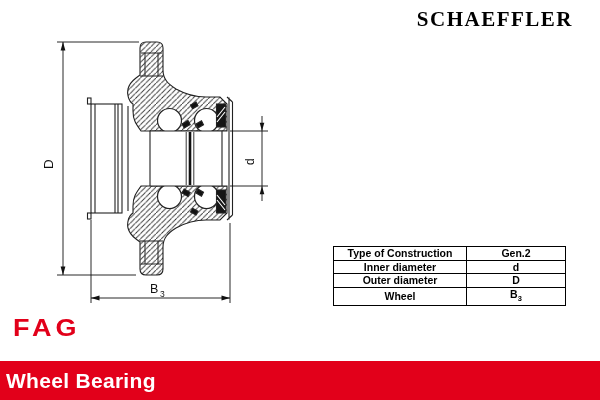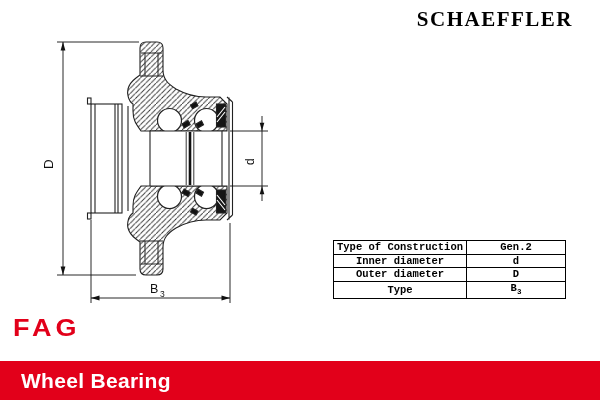--- a/index.html
+++ b/index.html
@@ -11,44 +11,44 @@
   .schaeffler{
     position:absolute;top:7px;right:27px;
     font-family:"Liberation Serif",serif;
     font-weight:bold;font-size:21px;letter-spacing:1.5px;
     color:#000000;
   }
   
   .drawing{position:absolute;left:0;top:0;width:600px;height:400px;}
   
   table.spec{
-    position:absolute;left:333px;top:240px;width:230px;
+    position:absolute;left:333px;top:246px;width:230px;
     border-collapse:collapse;table-layout:fixed;
-    font-size:10.5px;font-weight:bold;color:#000;font-family:Liberation Mono, monospace;
+    font-size:10.5px;font-weight:bold;color:#000;
   }
   table.spec td{
     border:1.3px solid #000;height:12.6px;line-height:12.6px;
     text-align:center;padding:0;white-space:nowrap;overflow:hidden;
   }
   table.spec td.c1{width:132px;}
   table.spec td.c2{width:98px;text-align:center;}
   table.spec sub{font-size:7.5px;}
   
   .fag{
     position:absolute;left:13px;top:314px;
     font-size:27px;font-weight:900;letter-spacing:4px;
     color:#E2001A;transform:scaleY(0.92);transform-origin:left top;
   }
   
   .banner{
     position:absolute;left:0;top:361px;width:600px;height:39px;
     background:#E2001A;display:flex;align-items:center;
   }
   .banner .title{
-    color:#ffffff;font-size:21px;font-weight:bold;padding-left:21px;
+    color:#ffffff;font-size:21px;font-weight:bold;padding-left:6px;
     letter-spacing:0.3px;
   }
 </style>
 </head>
 <body>
 
 <div class="schaeffler">SCHAEFFLER</div>
 
 <svg class="drawing" viewBox="0 0 600 400">
   <defs>
@@ -137,21 +137,21 @@
     </tr>
     <tr>
       <td class="c1">Inner diameter</td>
       <td class="c2">d</td>
     </tr>
     <tr>
       <td class="c1">Outer diameter</td>
       <td class="c2">D</td>
     </tr>
     <tr>
-      <td class="c1">Type</td>
+      <td class="c1">Wheel</td>
       <td class="c2"><span>B</span><sub>3</sub></td>
     </tr>
   </tbody>
 </table>
 
 <div class="fag">FAG</div>
 
 <div class="banner">
   <span class="title">Wheel Bearing</span>
 </div>

